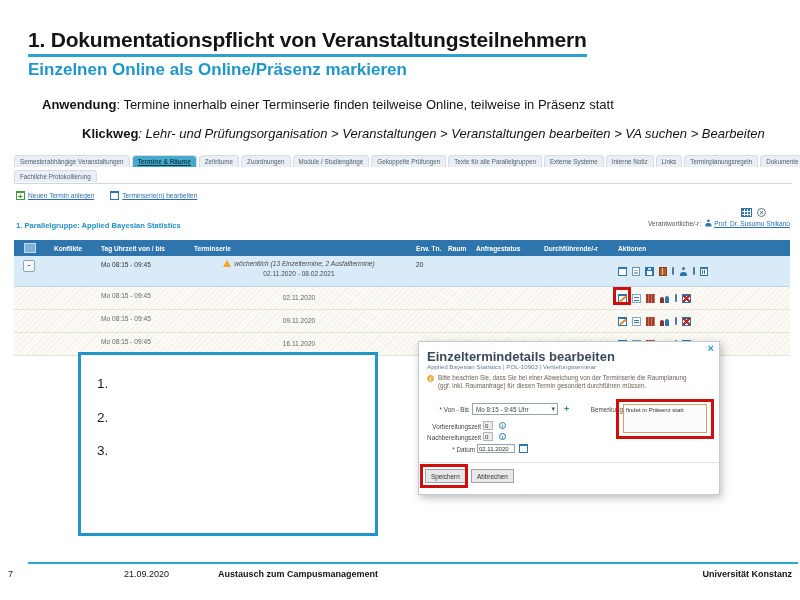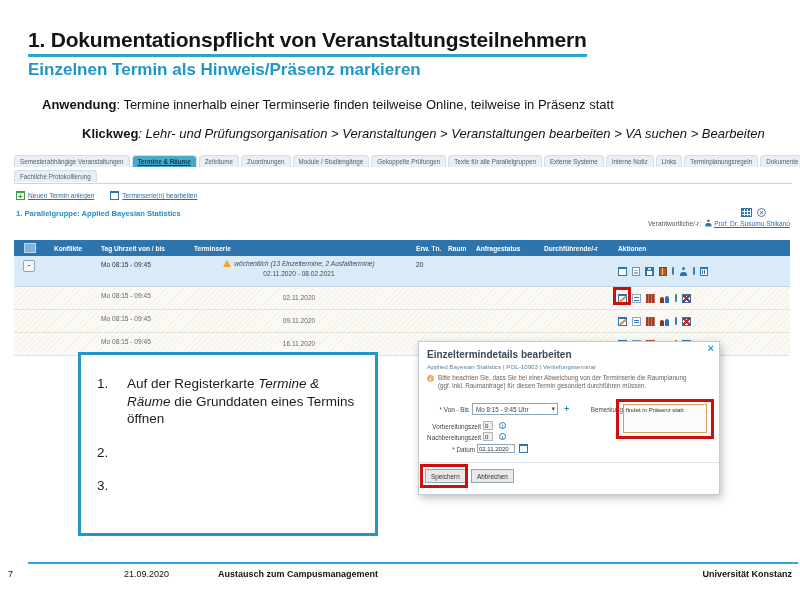--- a/index.html
+++ b/index.html
@@ -18,21 +18,21 @@
   
   .app{left:14px;top:155px;width:778px;height:400px;font-size:6.6px;color:#333;}
   .tabs{position:absolute;left:0;display:flex;gap:2px;white-space:nowrap;}
   .tab{background:#e9eff4;border:1px solid #d3dde5;border-bottom:none;
        border-radius:4px 4px 0 0;padding:2px 5px 2px 5px;font-size:6.3px;color:#51626e;}
   .tab.active{background:#47aacb;color:#0e3a52;font-weight:bold;text-decoration:underline;}
   .tabrule{position:absolute;left:0;right:0;top:28px;border-top:1px solid #ccd6de;}
 
   .quicklinks{position:absolute;left:2px;top:36px;display:flex;gap:16px;align-items:center;}
   .qlink{display:flex;gap:3px;align-items:center;color:#2a6db0;text-decoration:underline;font-size:6.6px;}
-  .group-heading{position:absolute;left:2px;top:54px;font-size:7.6px;font-weight:bold;color:#2591c0;}
+  .group-heading{position:absolute;left:2px;top:66px;font-size:7.6px;font-weight:bold;color:#2591c0;}
   .corner-icons{position:absolute;right:26px;top:53px;display:flex;gap:5px;align-items:center;}
   .responsible{position:absolute;right:2px;top:64px;display:flex;gap:3px;align-items:center;color:#555;}
   .responsible a{color:#2a6db0;text-decoration:underline;}
 
   
   .vtable{position:absolute;left:0;top:85px;width:776px;}
   .trow,.thead{display:flex;align-items:stretch;}
   .thead{background:#2e74ad;color:#fff;font-weight:bold;height:16px;align-items:center;}
   .c{box-sizing:border-box;padding:2px 0 0 6px;}
   .c0{width:34px;} .c1{width:47px;} .c2{width:93px;} .c3{width:222px;padding-left:0;}
@@ -108,21 +108,21 @@
       border:3px solid #2196c9;box-sizing:border-box;z-index:10;padding:20px 10px 0 16px;}
   .instr-item{display:flex;gap:14px;margin-bottom:16px;font-size:13.5px;color:#1c1c1c;line-height:1.3;}
   .instr-num{width:16px;flex:none;}
   .instr-text{width:238px;}
   .instr-text .it{font-style:italic;}
 
   
   .dialog{left:418px;top:341px;width:300px;height:152px;background:#fff;
       border:1px solid #c3ccd4;box-shadow:2px 3px 8px rgba(0,0,0,0.25);z-index:9;font-size:6.3px;color:#444;}
   .dlg-close{position:absolute;right:5px;top:1px;color:#2a9fd0;font-size:11px;font-weight:bold;line-height:11px;}
-  .dlg-title{position:absolute;left:8px;top:7px;font-size:10px;font-weight:bold;color:#3a4a5a;}
+  .dlg-title{position:absolute;left:8px;top:7px;font-size:13px;font-weight:bold;color:#3a4a5a;}
   .dlg-sub{position:absolute;left:8px;top:21px;font-size:6.2px;color:#5e7d95;}
   .dlg-info{position:absolute;left:8px;top:32px;width:272px;display:flex;gap:4px;color:#6e6157;line-height:1.3;}
   .lbl{position:absolute;text-align:right;color:#444;}
   .dlg-select{position:absolute;left:53px;top:61px;width:86px;height:12px;border:1px solid #8fa6b8;
       background:#fff;display:flex;align-items:center;justify-content:space-between;
       padding:0 2px 0 3px;box-sizing:border-box;}
   .dlg-select .caret{color:#555;font-size:7px;}
   .dlg-plus{position:absolute;left:145px;top:62px;color:#2a7db5;font-weight:bold;font-size:9px;}
   .mini-input{position:absolute;box-sizing:border-box;border:1px solid #b5b5b5;background:#ececec;
       font-size:6px;font-family:inherit;padding:0 1px;color:#333;}
@@ -136,21 +136,21 @@
 
   
   .footer-line{left:28px;right:2px;top:562px;height:2px;background:#2aa7d2;}
   .footer-text{top:569px;font-size:9px;color:#141414;}
   .fw-b{font-weight:bold;}
 </style>
 </head>
 <body>
 
 <div class="abs slide-title">1. Dokumentationspflicht von Veranstaltungsteilnehmern</div>
-<div class="abs slide-subtitle">Einzelnen Termin als Hinweis/Präsenz markieren</div>
+<div class="abs slide-subtitle">Einzelnen Online als Online/Präsenz markieren</div>
 
 <div class="abs body-line" style="top:97px;">
   <b>Anwendung</b><span>: Termine innerhalb einer Terminserie finden teilweise Online, teilweise in Präsenz statt</span>
 </div>
 <div class="abs body-line" style="top:126px;padding-left:40px;">
   <b>Klickweg</b><span class="it">: Lehr- und Prüfungsorganisation &gt; Veranstaltungen &gt; Veranstaltungen bearbeiten &gt; VA suchen &gt; Bearbeiten</span>
 </div>
 
 <div class="abs app">
 
@@ -300,21 +300,20 @@
       </div>
     </div>
   </div>
 
   <div class="redbox" style="left:599px;top:132px;width:18px;height:18px;"></div>
 </div>
 
 <div class="abs instruction">
   <div class="instr-item">
     <span class="instr-num">1.</span>
-    <span class="instr-text"><span>Auf der Registerkarte </span><span class="it">Termine &amp; Räume</span><span> die Grunddaten eines Termins öffnen</span></span>
   </div>
   <div class="instr-item">
     <span class="instr-num">2.</span>
   </div>
   <div class="instr-item">
     <span class="instr-num">3.</span>
   </div>
 </div>
 
 <div class="abs dialog">

